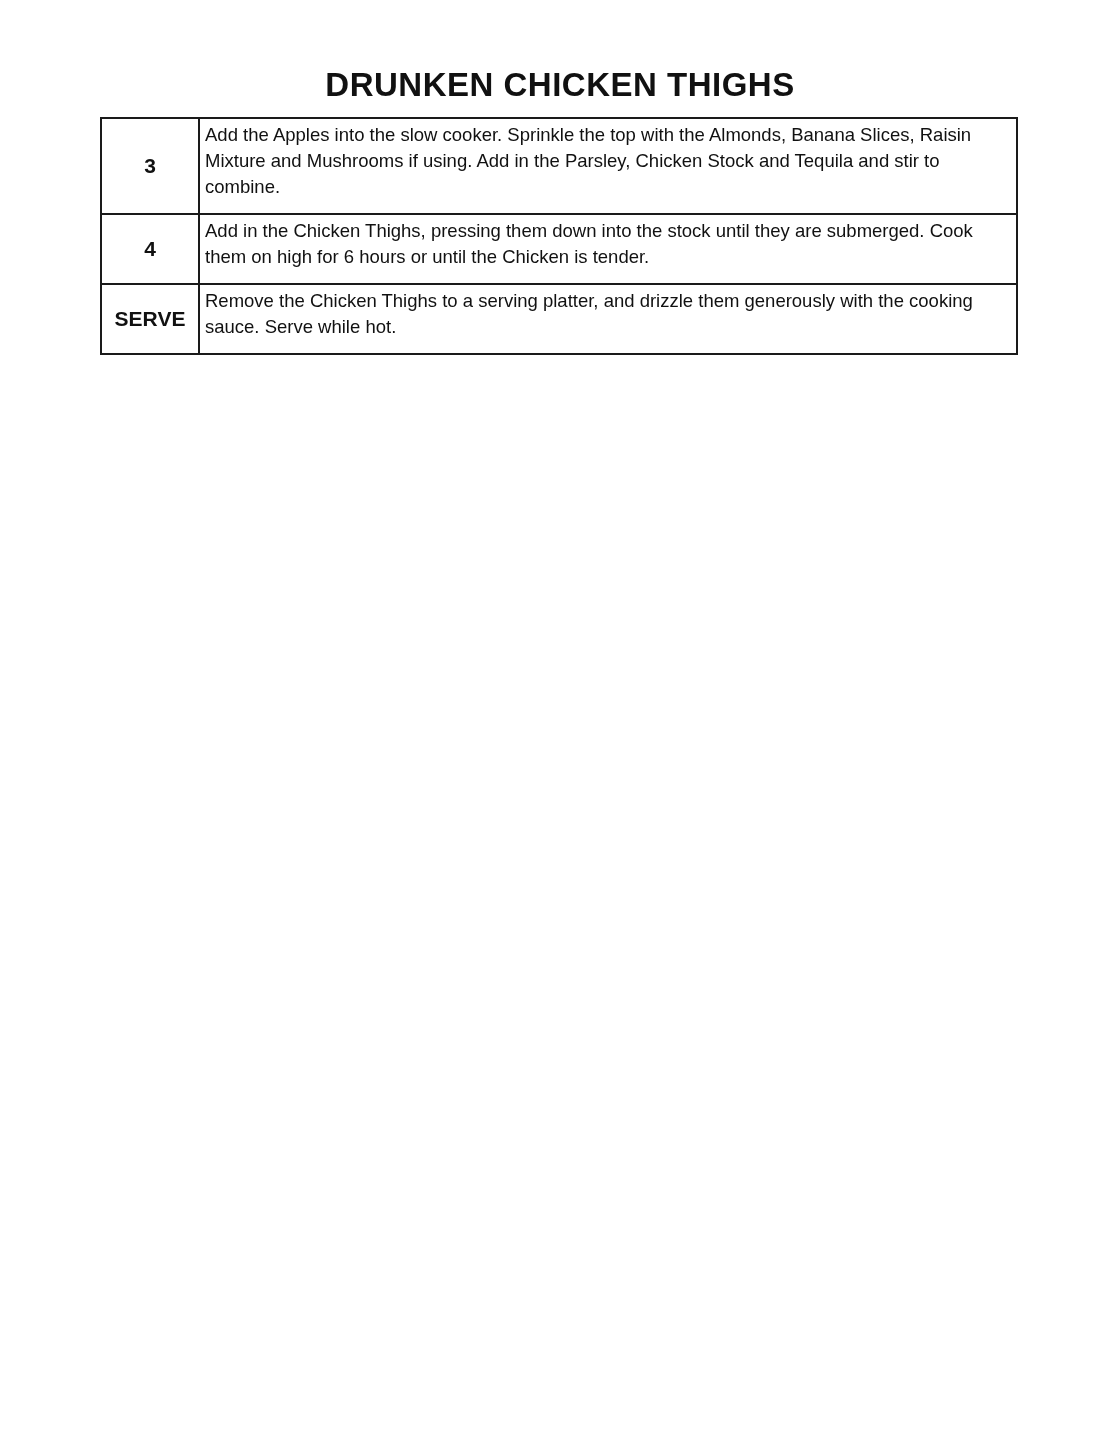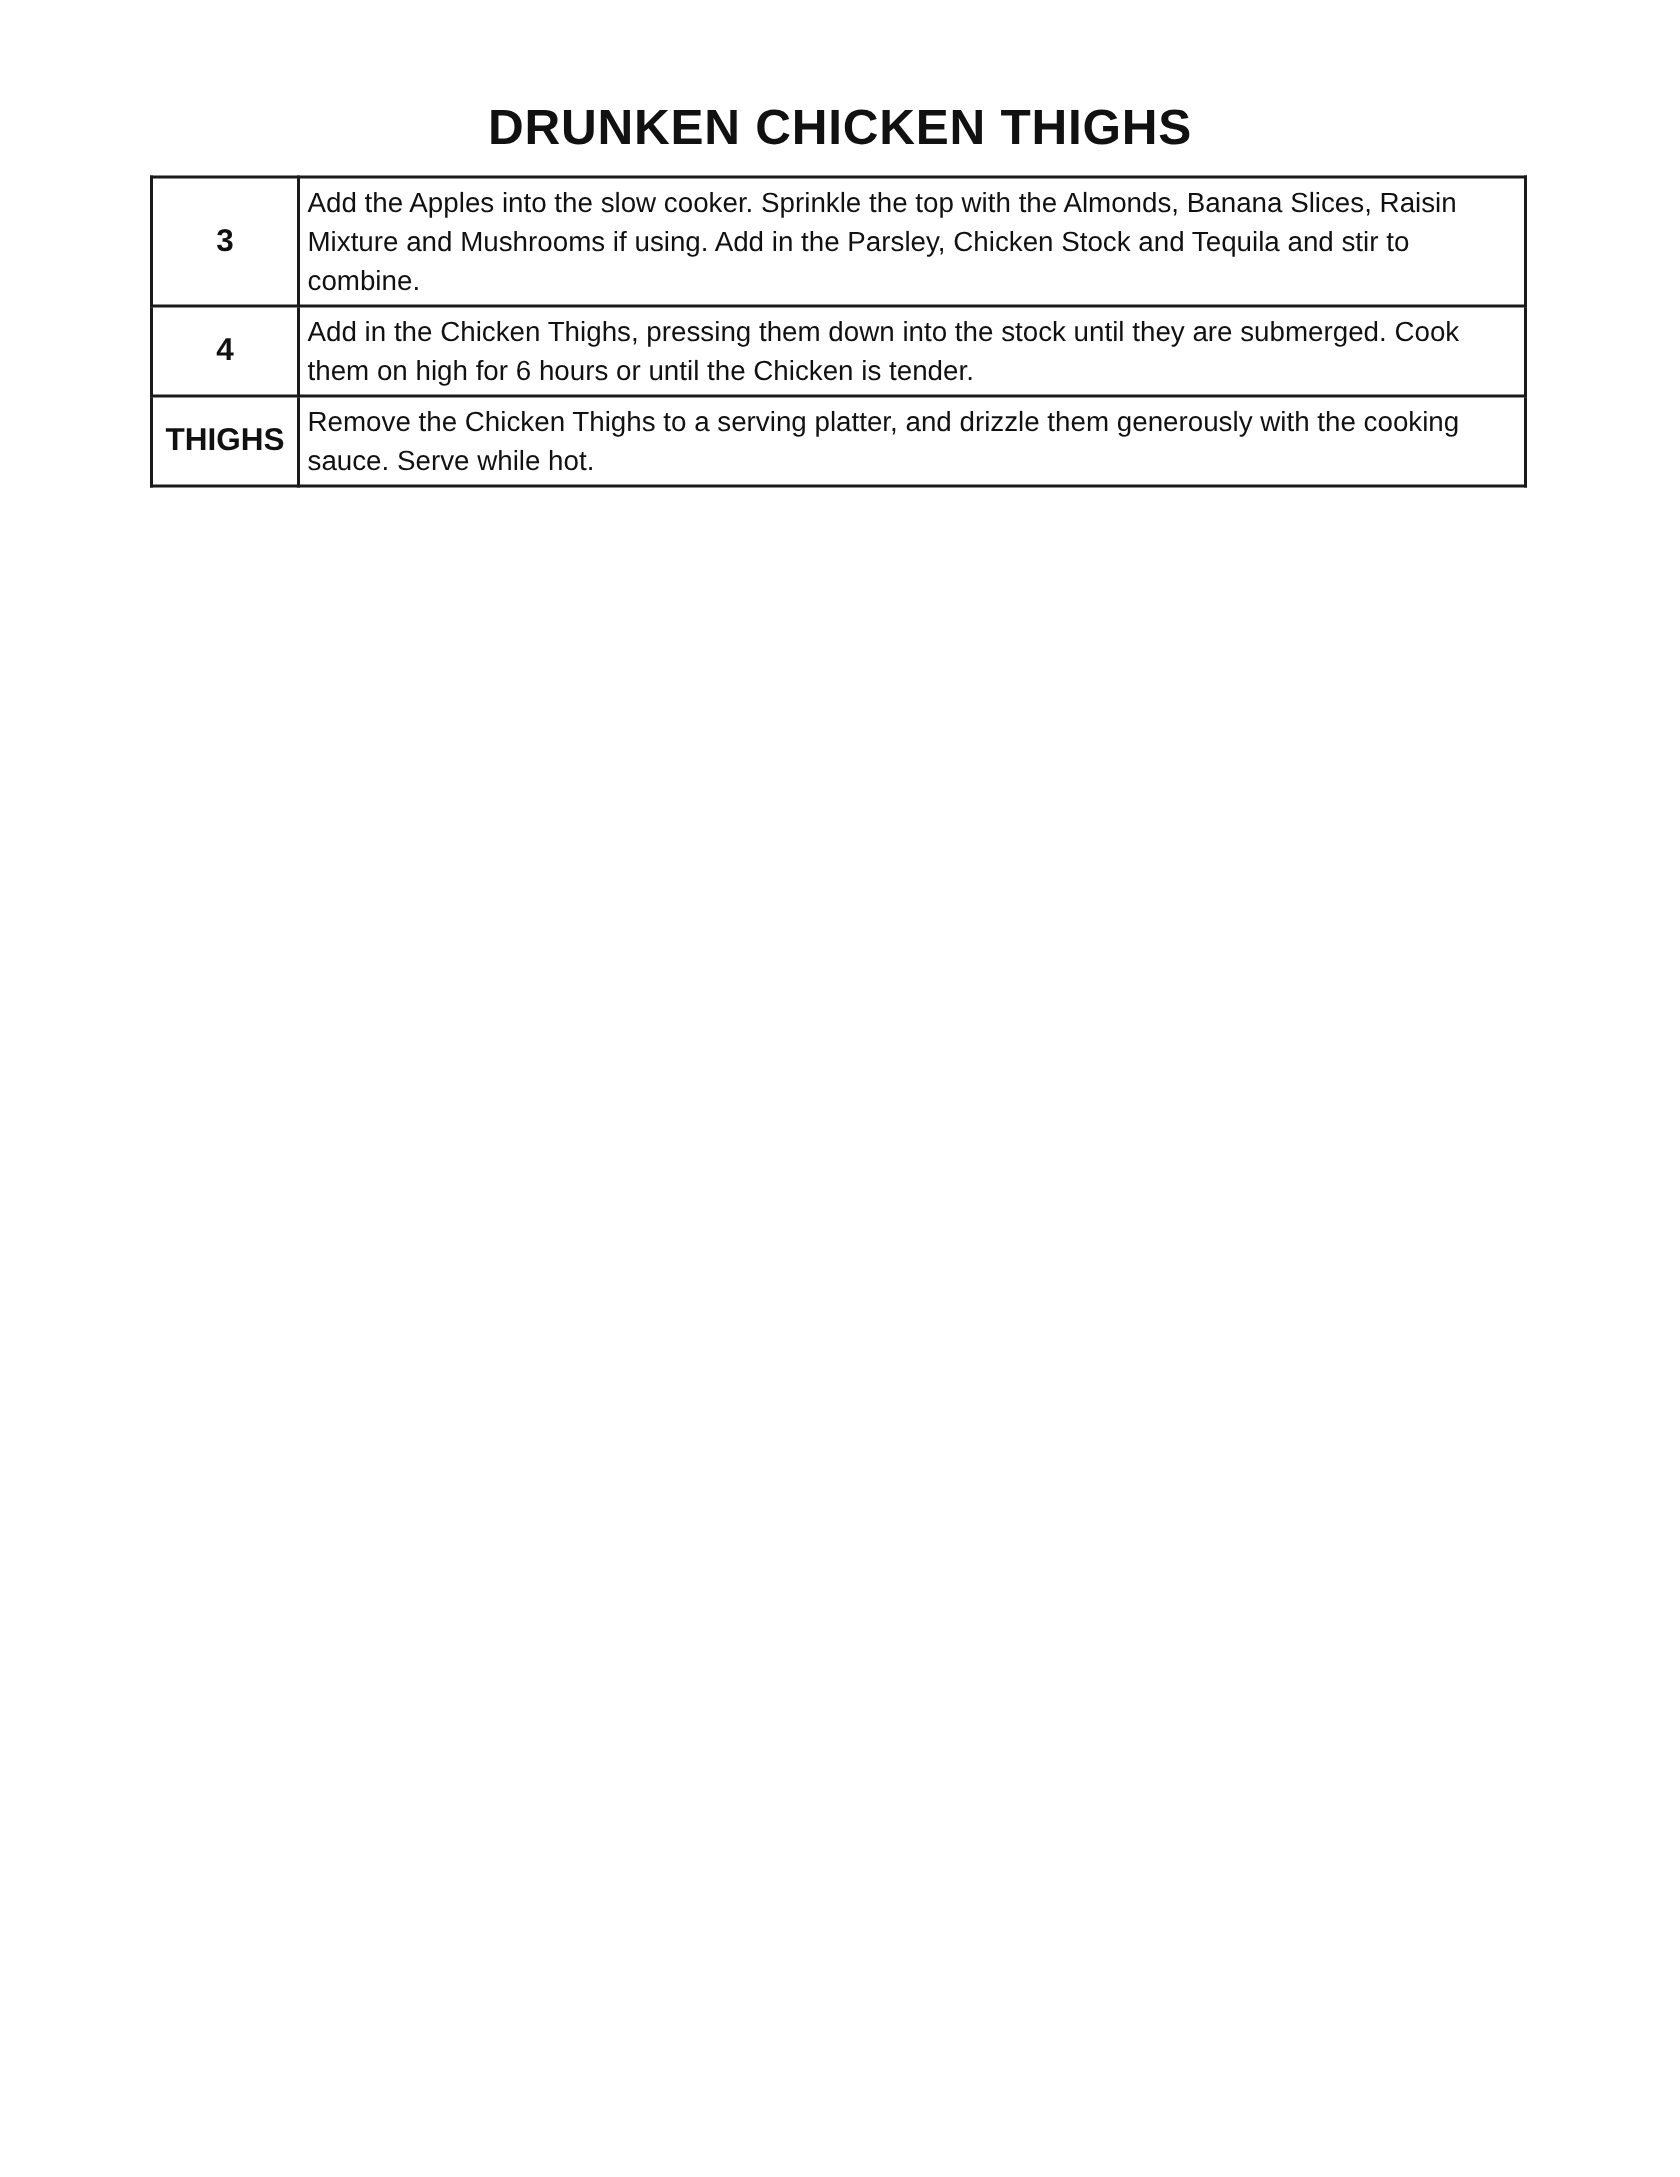--- a/index.html
+++ b/index.html
@@ -50,21 +50,21 @@
     width: 98px;
     text-align: center;
     font-weight: bold;
     font-size: 21px;
     color: #111111;
   }
 
   td.step-text {
     font-size: 18.5px;
     line-height: 26px;
-    padding: 3px 8px 3px 5px;
+    padding: 3px 8px 13px 5px;
     vertical-align: middle;
     color: #111111;
     margin-left: 37px;
   }
 </style>
 </head>
 <body>
 
 <div class="page">
 
@@ -74,19 +74,19 @@
     <tbody>
       <tr>
         <td class="step-label">3</td>
         <td class="step-text">Add the Apples into the slow cooker. Sprinkle the top with the Almonds, Banana Slices, Raisin Mixture and Mushrooms if using. Add in the Parsley, Chicken Stock and Tequila and stir to combine.</td>
       </tr>
       <tr>
         <td class="step-label">4</td>
         <td class="step-text">Add in the Chicken Thighs, pressing them down into the stock until they are submerged. Cook them on high for 6 hours or until the Chicken is tender.</td>
       </tr>
       <tr>
-        <td class="step-label">THIGHS</td>
+        <td class="step-label">SERVE</td>
         <td class="step-text">Remove the Chicken Thighs to a serving platter, and drizzle them generously with the cooking sauce. Serve while hot.</td>
       </tr>
     </tbody>
   </table>
 
 </div>
 
 </body></html>

